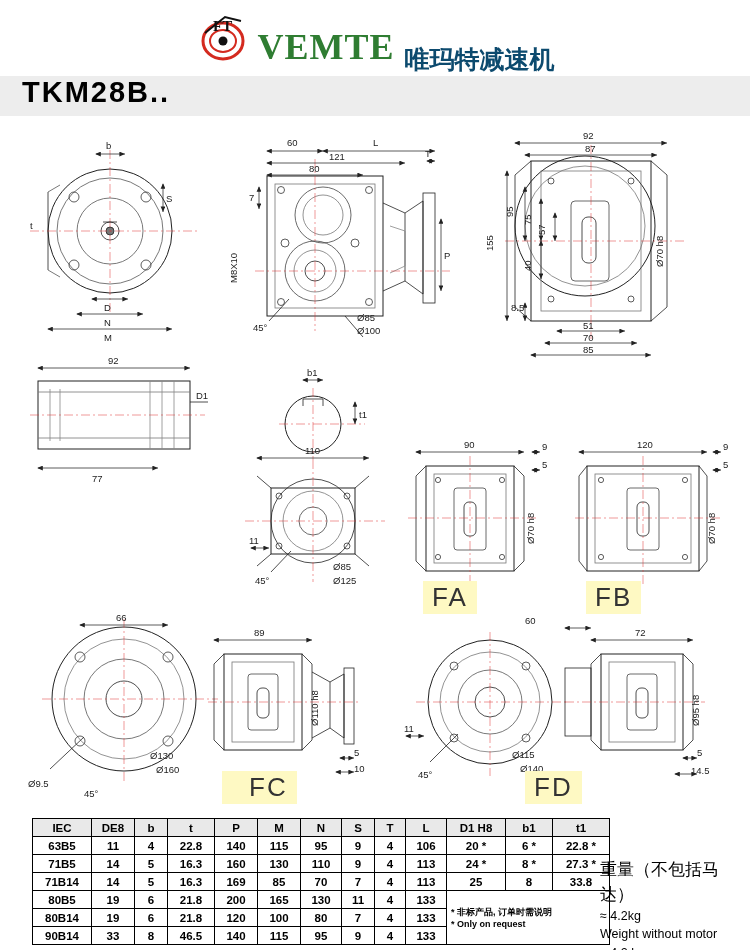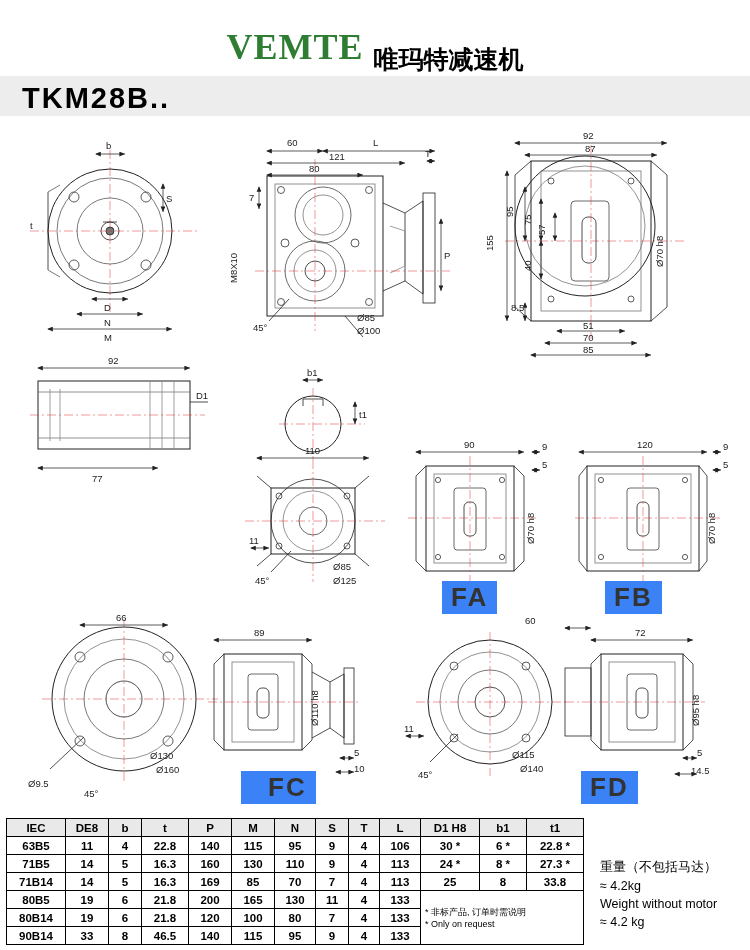--- a/index.html
+++ b/index.html
@@ -21,66 +21,75 @@
   .logo-wrap{display:flex;align-items:center;gap:6px;}
   .logo-mark{
     width:56px;height:54px;position:relative;
   }
   .brand{
     font-family:"Liberation Serif", serif;
     font-weight:bold;font-size:36px;letter-spacing:1px;
     color:#2f7d32;line-height:1;margin-top:17px;
   }
   .brand-cn{
-    font-size:25px;font-weight:bold;color:#000000;margin-left:4px;
+    font-size:25px;font-weight:bold;color:#0c4a6e;margin-left:4px;
     font-family:"DejaVu Sans", sans-serif;
     margin-top:43px;
   }
 
   
   .titlebar{
     position:absolute;left:0;top:76px;width:750px;height:40px;
     background:#ededed;
   }
   .titlebar .tt{
-    position:absolute;left:22px;top:6px;
+    position:absolute;left:22px;top:0;
     font-size:29px;font-weight:bold;letter-spacing:2px;
     font-family:"Liberation Sans", sans-serif;
   }
 
   
   .canvas{position:absolute;left:0;top:116px;width:750px;height:700px;}
   svg.dw{position:absolute;left:0;top:0;width:750px;height:700px;}
 
   .vlabel{
-    position:absolute;font-size:26px;font-weight:bold;color:#333;
-    background:#3b82f6;padding:1px 9px;letter-spacing:2px;margin-left:19px;
+    position:absolute;font-size:26px;font-weight:normal;color:#333;
+    background:#fef9c3;padding:1px 9px;letter-spacing:2px;
   }
 
   
-  .tablewrap{position:absolute;left:6px;top:818px;}
+  .tablewrap{position:absolute;left:32px;top:818px;}
   table.spec{border-collapse:collapse;font-size:11px;}
   table.spec td,table.spec th{
     border:1px solid #000;text-align:center;padding:1px 3px;
     font-weight:bold;font-size:11.5px;height:15px;
   }
   table.spec thead th{background:#e9e9e9;}
-  table.spec td.note{font-size:9px;font-weight:normal;text-align:left;padding:1px 4px;}
+  table.spec td.note{font-size:9px;font-weight:bold;text-align:left;padding:1px 4px;}
   .weightbox{
     position:absolute;left:600px;top:858px;font-size:12.5px;line-height:1.45;
   }
-  .weightbox .cn{font-family:Liberation Serif, serif;font-size:13px;}
+  .weightbox .cn{font-family:Liberation Serif, serif;font-size:17px;}
 </style>
 </head>
 <body>
 
 <div class="sheet">
 
   <div class="header">
     <div class="logo-wrap">
+      <div class="logo-mark">
+        <svg width="56" height="54" viewBox="0 0 56 54">
+          <ellipse cx="28" cy="30" rx="20" ry="18" fill="none" stroke="#d42a1f" stroke-width="3"></ellipse>
+          <ellipse cx="28" cy="30" rx="13" ry="11" fill="none" stroke="#d42a1f" stroke-width="2"></ellipse>
+          <circle cx="28" cy="30" r="4.5" fill="#111"></circle>
+          <path d="M10 22 L30 6 L46 10" fill="none" stroke="#111" stroke-width="2"></path>
+          <text x="18" y="20" font-size="15" font-family="Liberation Serif, serif" font-weight="bold" fill="#111">FT</text>
+        </svg>
+      </div>
       <div class="brand">VEMTE</div>
       <div class="brand-cn">唯玛特减速机</div>
     </div>
   </div>
 
   <div class="titlebar">
     <div class="tt">TKM28B..</div>
   </div>
 
   <div class="canvas">
@@ -398,21 +407,21 @@
           <text x="132" y="140" fill="#222" stroke="none">5</text>
           <path d="M110 158 L132 158" marker-start="url(#arS)" marker-end="url(#ar)"></path>
           <text x="126" y="158" fill="#222" stroke="none">14.5</text>
         </g>
       </g>
     </svg>
 
     <div class="vlabel" style="left:423px;top:465px;">FA</div>
     <div class="vlabel" style="left:586px;top:465px;">FB</div>
     <div class="vlabel" style="left:222px;top:655px;padding-left:27px;">FC</div>
-    <div class="vlabel" style="left:562px;top:655px;">FD</div>
+    <div class="vlabel" style="left:525px;top:655px;">FD</div>
   </div>
 
   <div class="tablewrap">
     <table class="spec">
       <thead>
         <tr>
           <th style="width:52px">IEC</th>
           <th style="width:36px">DE8</th>
           <th style="width:26px">b</th>
           <th style="width:40px">t</th>
@@ -432,21 +441,21 @@
           <td>63B5</td>
           <td>11</td>
           <td>4</td>
           <td>22.8</td>
           <td>140</td>
           <td>115</td>
           <td>95</td>
           <td>9</td>
           <td>4</td>
           <td>106</td>
-          <td>30 *</td>
+          <td>20 *</td>
           <td>6 *</td>
           <td>22.8 *</td>
         </tr>
         <tr>
           <td>71B5</td>
           <td>14</td>
           <td>5</td>
           <td>16.3</td>
           <td>160</td>
           <td>130</td>

